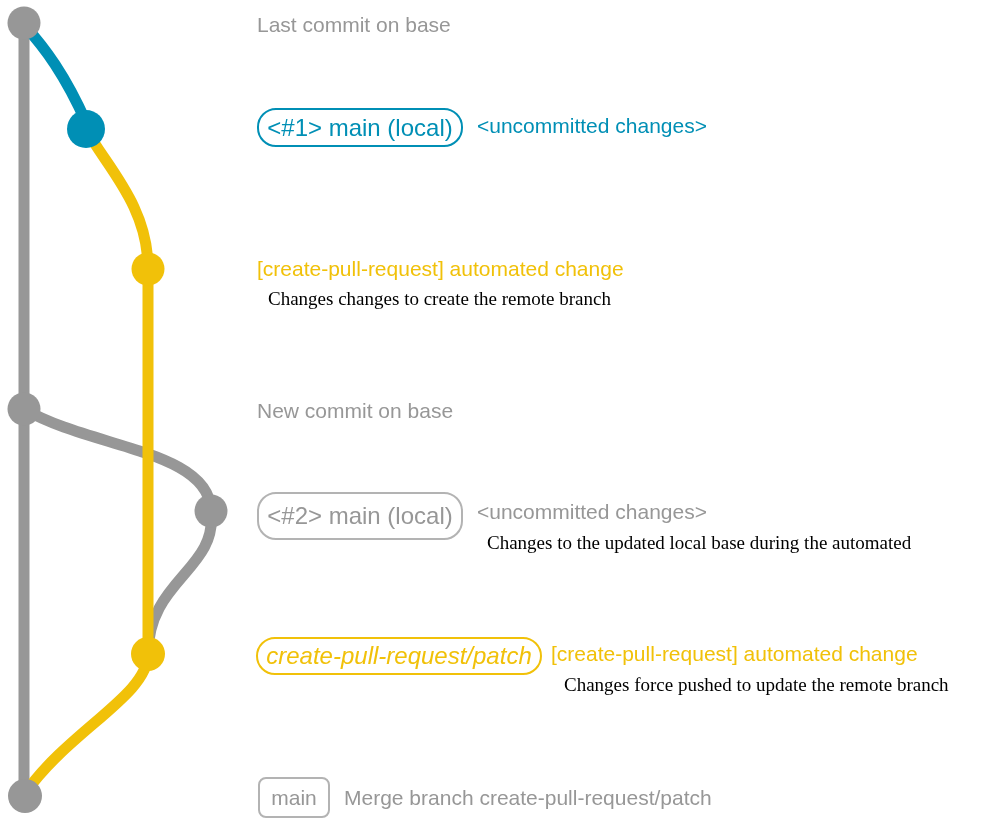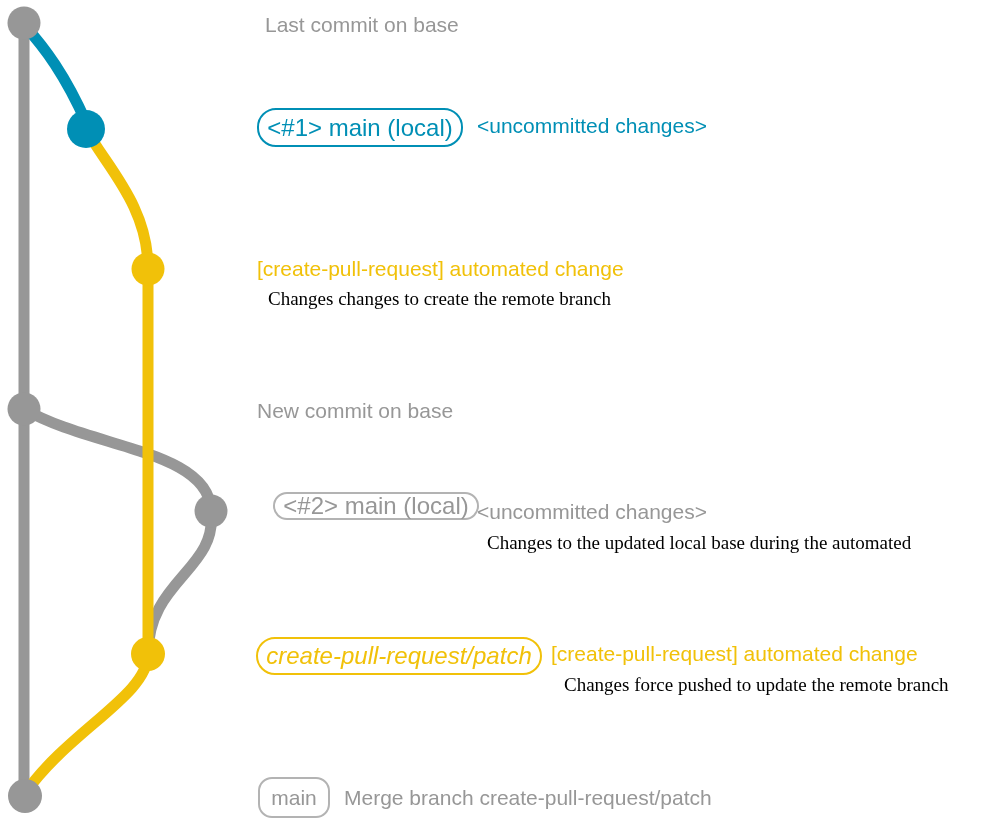--- a/index.html
+++ b/index.html
@@ -80,34 +80,34 @@
 
     <circle class="f-gray" cx="24" cy="23" r="16.5"></circle>
     <circle class="f-blue" cx="86" cy="129" r="19"></circle>
     <circle class="f-yellow" cx="148" cy="269" r="16.5"></circle>
     <circle class="f-gray" cx="24" cy="409" r="16.5"></circle>
     <circle class="f-gray" cx="211" cy="511" r="16.5"></circle>
     <circle class="f-yellow" cx="148" cy="654" r="17"></circle>
     <circle class="f-gray" cx="25" cy="796" r="17"></circle>
   </svg>
 
-  <div class="label c-gray" style="left:257px; top:13px;margin-left:8px;">Last commit on base</div>
+  <div class="label c-gray" style="left:257px; top:13px;">Last commit on base</div>
 
   <div class="badge b-blue" style="left:257px; top:108px; width:206px; height:39px;">&lt;#1&gt; main (local)</div>
   <div class="label c-blue" style="left:477px; top:114px;">&lt;uncommitted changes&gt;</div>
 
   <div class="label c-yellow" style="left:257px; top:257px;">[create-pull-request] automated change</div>
   <div class="desc" style="left:268px; top:288px;">Changes changes to create the remote branch</div>
 
   <div class="label c-gray" style="left:257px; top:399px;">New commit on base</div>
 
-  <div class="badge b-gray" style="left:273px; top:492px; width:206px; height:28px;">&lt;#2&gt; main (local)</div>
+  <div class="badge b-gray" style="left:257px; top:492px; width:206px; height:48px;">&lt;#2&gt; main (local)</div>
   <div class="label c-gray" style="left:477px; top:500px;">&lt;uncommitted changes&gt;</div>
   <div class="desc" style="left:487px; top:532px;">Changes to the updated local base during the automated</div>
 
   <div class="badge b-yellow" style="left:256px; top:637px; width:286px; height:38px;font-style:italic;">create-pull-request/patch</div>
   <div class="label c-yellow" style="left:551px; top:642px;">[create-pull-request] automated change</div>
   <div class="desc" style="left:564px; top:674px;">Changes force pushed to update the remote branch</div>
 
-  <div class="badge b-gray" style="left:258px; top:777px; width:72px; height:41px; border-radius:14px; font-size:21px;">main</div>
+  <div class="badge b-gray" style="left:258px; top:777px; width:72px; height:41px; border-radius:8px; font-size:21px;">main</div>
   <div class="label c-gray" style="left:344px; top:786px;">Merge branch create-pull-request/patch</div>
 
 </div>
 
 </body></html>

